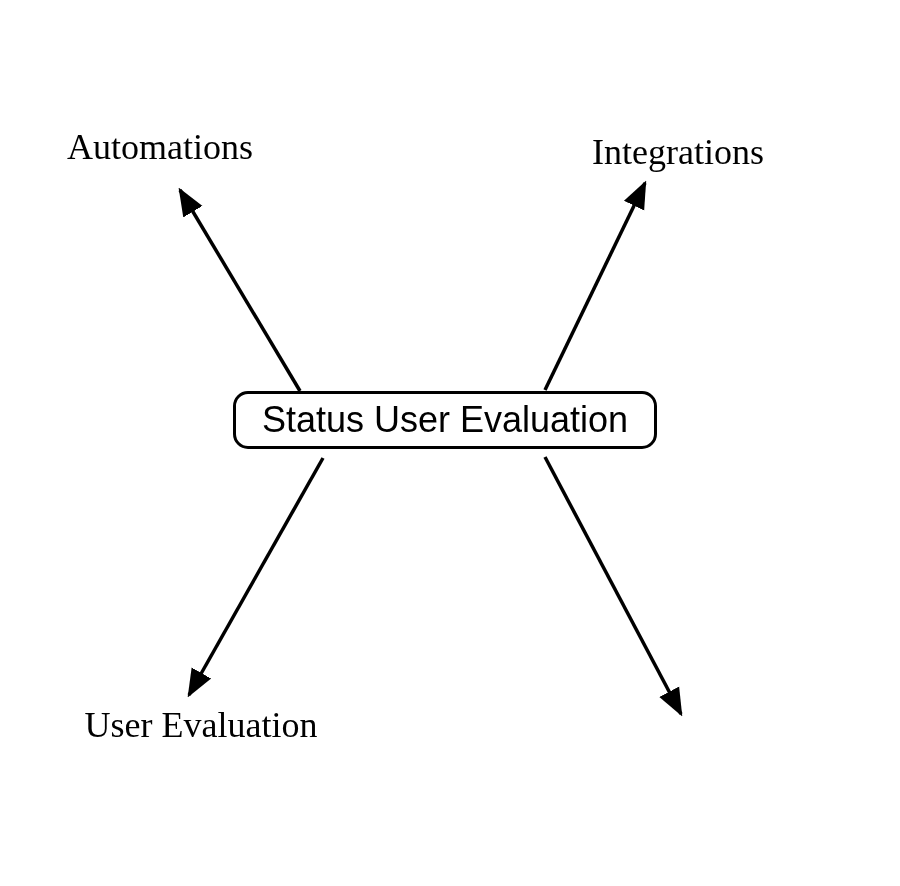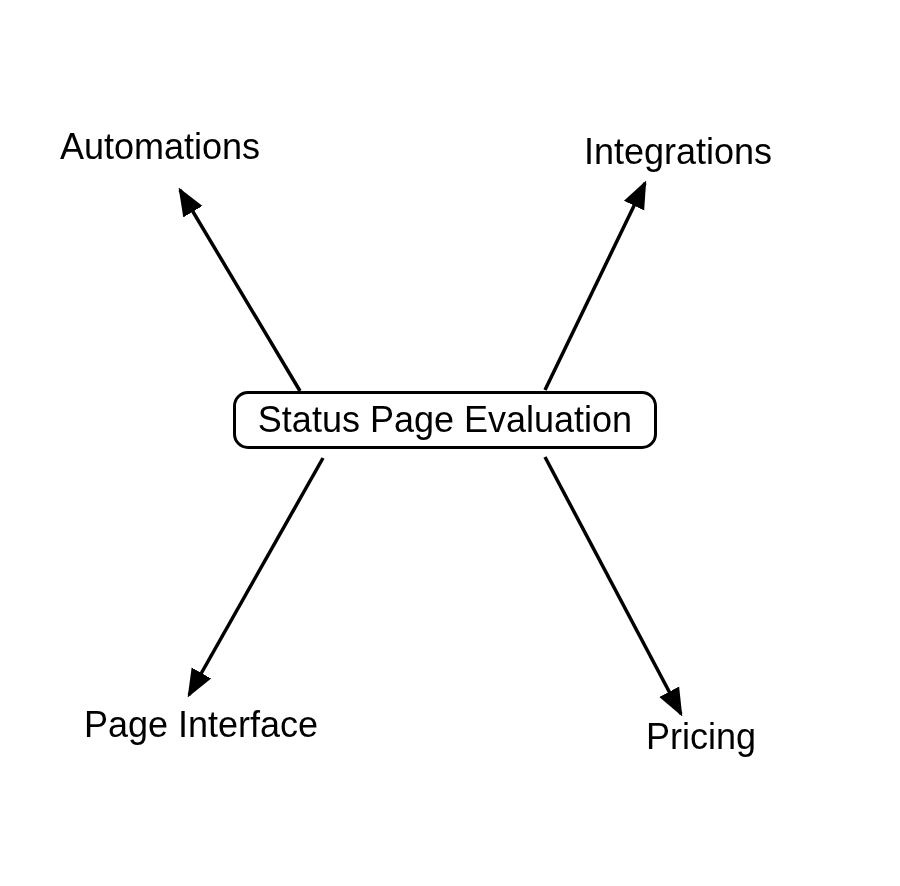--- a/index.html
+++ b/index.html
@@ -44,20 +44,21 @@
     color: #000000;
   }
   .branch-label {
     position: absolute;
     transform: translateX(-50%);
     font-size: 36px;
     line-height: 42px;
     text-align: left;
     white-space: nowrap;
     color: #000000;
+    font-family: Liberation Serif, serif;
   }
   .branch-label span { display: block; }
   .branch-automations   { left: 160px; top: 126px; }
   .branch-integrations  { left: 646px; top: 131px; margin-left: 32px; }
   .branch-ui            { left: 201px; top: 704px; }
   .branch-pricing       { left: 701px; top: 716px; }
 </style>
 </head>
 <body>
 
@@ -69,32 +70,29 @@
         <path d="M 0 1 L 10 5 L 0 9 z" fill="#000000"></path>
       </marker>
     </defs>
     <line x1="300" y1="391" x2="180" y2="190" stroke="#000000" stroke-width="3.5" marker-end="url(#arrowhead)"></line>
     <line x1="545" y1="390" x2="645" y2="183" stroke="#000000" stroke-width="3.5" marker-end="url(#arrowhead)"></line>
     <line x1="323" y1="458" x2="189" y2="695" stroke="#000000" stroke-width="3.5" marker-end="url(#arrowhead)"></line>
     <line x1="545" y1="457" x2="681" y2="714" stroke="#000000" stroke-width="3.5" marker-end="url(#arrowhead)"></line>
   </svg>
 
   <div class="center-box">
-    <span class="node-label">Status Page Evaluation</span>
+    <span class="node-label">Status User Evaluation</span>
   </div>
 
   <div class="branch-label branch-automations">
     <span>Automations</span>
   </div>
 
   <div class="branch-label branch-integrations">
     <span>Integrations</span>
   </div>
 
   <div class="branch-label branch-ui">
-    <span>Page Interface</span>
+    <span>User Evaluation</span>
   </div>
 
-  <div class="branch-label branch-pricing">
-    <span>Pricing</span>
-  </div>
 
 </div>
 
 </body></html>

